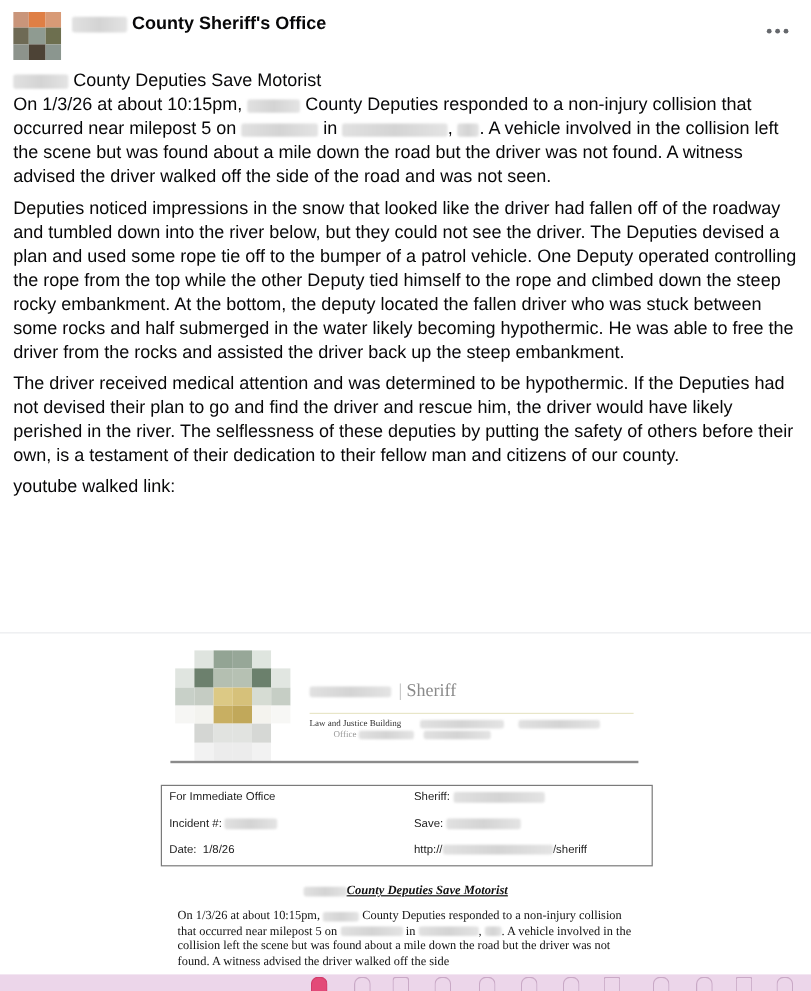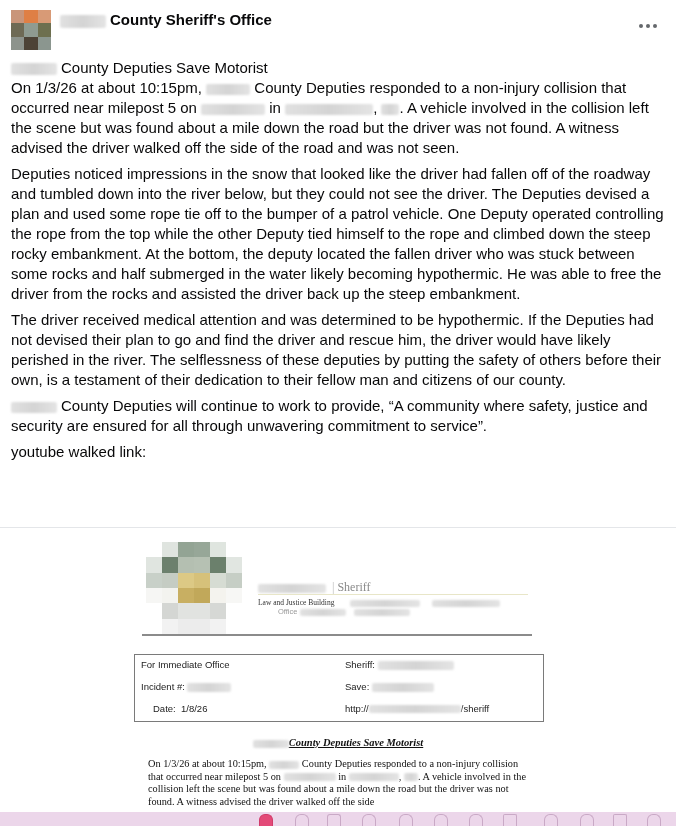--- a/index.html
+++ b/index.html
@@ -17,24 +17,24 @@
   .more span { width:4px; height:4px; border-radius:50%; background:#65686c; display:block; }
   .post { position:absolute; left:11px; top:58px; width:656px; font-size:15px; line-height:20px; color:#080809; }
   .post p { margin:0 0 6px 0; }
   .post .title-line { margin:0; }
   .link { color:#0a58ca; text-decoration:none; font-weight:bold; }
   .divider { position:absolute; left:0; top:527px; width:676px; height:1px; background:#e4e6e9; }
   .doc { position:absolute; left:0; top:528px; width:676px; height:298px; background:#ffffff; overflow:hidden; }
   .logo { position:absolute; left:146px; top:14px; width:96px; height:92px; display:grid; grid-template-columns:repeat(6,1fr); grid-template-rows:repeat(6,1fr); }
   .logo div { width:100%; height:100%; }
   .logo-rule { position:absolute; left:142px; top:106px; width:390px; height:2px; background:#8b8b8b; }
-  .lh-name { position:absolute; left:258px; top:52px; font-family:"Liberation Serif", serif; font-size:12px; color:#8a8a8a; white-space:nowrap; }
+  .lh-name { position:absolute; left:258px; top:40px; font-family:"Liberation Serif", serif; font-size:15px; color:#8a8a8a; white-space:nowrap; }
   .lh-rule { position:absolute; left:258px; top:66px; width:270px; height:1px; background:#e8e6c8; }
   .lh-addr { position:absolute; left:258px; top:70px; font-family:"Liberation Serif", serif; font-size:7.5px; color:#333; line-height:9px; white-space:nowrap; }
-  .lh-addr2 { position:absolute; left:258px; top:79px; font-family:Liberation Sans, sans-serif; font-size:7.5px; color:#999; line-height:9px; white-space:nowrap;padding-left:20px; }
+  .lh-addr2 { position:absolute; left:258px; top:79px; font-family:Liberation Serif, serif; font-size:7.5px; color:#999; line-height:9px; white-space:nowrap;padding-left:20px; }
   .info-box { position:absolute; left:134px; top:126px; width:408px; height:66px; border:1px solid #7a7a7a; font-size:9.5px; color:#222; }
   .info-cell { position:absolute; white-space:nowrap; }
   .doc-title { position:absolute; left:0; top:209px; width:676px; text-align:center; font-family:"Liberation Serif", serif; font-size:10.5px; font-style:italic; font-weight:bold; text-decoration:underline; color:#111; }
   .doc-body { position:absolute; left:148px; top:230px; width:385px; font-family:"Liberation Serif", serif; font-size:10.3px; line-height:12.6px; color:#111; }
   .dock { position:absolute; left:0; top:812px; width:676px; height:14px; background:#ecd6ea; display:flex; align-items:center; }
   .dock-icon { position:absolute; top:814px; width:14px; height:12px; border:1.5px solid #c9a9c6; border-bottom:none; border-radius:6px 6px 0 0; box-sizing:border-box; }
 </style>
 </head>
 <body>
 
@@ -58,21 +58,20 @@
       <span></span>
       <span></span>
   </div>
 </div>
 
 <div class="post">
   <p class="title-line"><span class="blur light" style="width:46px;height:12px;margin-right:4px;"></span><span>County Deputies Save Motorist</span></p>
   <p><span>On 1/3/26 at about 10:15pm,</span> <span class="blur light" style="width:44px;height:11px;"></span> <span>County Deputies responded to a non-injury collision that occurred near milepost 5 on</span> <span class="blur light" style="width:64px;height:11px;"></span> <span>in</span> <span class="blur light" style="width:88px;height:11px;"></span><span>,</span> <span class="blur light" style="width:18px;height:11px;"></span><span>. A vehicle involved in the collision left the scene but was found about a mile down the road but the driver was not found. A witness advised the driver walked off the side of the road and was not seen.</span></p>
   <p>Deputies noticed impressions in the snow that looked like the driver had fallen off of the roadway and tumbled down into the river below, but they could not see the driver. The Deputies devised a plan and used some rope tie off to the bumper of a patrol vehicle. One Deputy operated controlling the rope from the top while the other Deputy tied himself to the rope and climbed down the steep rocky embankment. At the bottom, the deputy located the fallen driver who was stuck between some rocks and half submerged in the water likely becoming hypothermic. He was able to free the driver from the rocks and assisted the driver back up the steep embankment.</p>
   <p>The driver received medical attention and was determined to be hypothermic. If the Deputies had not devised their plan to go and find the driver and rescue him, the driver would have likely perished in the river. The selflessness of these deputies by putting the safety of others before their own, is a testament of their dedication to their fellow man and citizens of our county.</p>
-  <p><span class="blur light" style="width:46px;height:11px;margin-right:4px;"></span><span>County Deputies will continue to work to provide, “A community where safety, justice and security are ensured for all through unwavering commitment to service”.</span></p>
   <p>youtube walked link:</p>
 </div>
 
 <div class="divider"></div>
 
 <div class="doc">
   <div class="logo">
     <div style="background:#fff"></div>
       <div style="background:#dfe4df"></div>
       <div style="background:#93a494"></div>
@@ -112,21 +111,21 @@
   </div>
   <div class="logo-rule"></div>
   <div class="lh-name"><span class="blur light" style="width:68px;height:9px;margin-right:6px;"></span><span style="color:#bbb">|</span> <span>Sheriff</span></div>
   <div class="lh-rule"></div>
   <div class="lh-addr"><span>Law and Justice Building</span> <span class="blur light" style="width:70px;height:7px;margin-left:14px;"></span> <span class="blur light" style="width:68px;height:7px;margin-left:10px;"></span></div>
   <div class="lh-addr2"><span>Office</span> <span class="blur light" style="width:46px;height:7px;"></span> <span class="blur light" style="width:56px;height:7px;margin-left:6px;"></span></div>
 
   <div class="info-box">
     <div class="info-cell" style="left:6px;top:4px;">For Immediate Office</div>
     <div class="info-cell" style="left:6px;top:26px;"><span>Incident #:</span> <span class="blur light" style="width:44px;height:9px;"></span></div>
-    <div class="info-cell" style="left:18px;top:48px;"><span>Date:</span>&nbsp; <span>1/8/26</span></div>
+    <div class="info-cell" style="left:6px;top:48px;"><span>Date:</span>&nbsp; <span>1/8/26</span></div>
     <div class="info-cell" style="left:210px;top:4px;"><span>Sheriff:</span> <span class="blur light" style="width:76px;height:9px;"></span></div>
     <div class="info-cell" style="left:210px;top:26px;"><span>Save:</span> <span class="blur light" style="width:62px;height:9px;"></span></div>
     <div class="info-cell" style="left:210px;top:48px;"><span>http://</span><span class="blur light" style="width:92px;height:8px;"></span><span>/sheriff</span></div>
   </div>
 
   <div class="doc-title"><span class="blur light" style="width:36px;height:8px;"></span><span>County Deputies Save Motorist</span></div>
 
   <div class="doc-body"><span>On 1/3/26 at about 10:15pm,</span> <span class="blur light" style="width:30px;height:8px;"></span> <span>County Deputies responded to a non-injury collision that occurred near milepost 5 on</span> <span class="blur light" style="width:52px;height:8px;"></span> <span>in</span> <span class="blur light" style="width:50px;height:8px;"></span><span>,</span> <span class="blur light" style="width:14px;height:8px;"></span><span>. A vehicle involved in the collision left the scene but was found about a mile down the road but the driver was not found.  A witness advised the driver walked off the side</span></div>
 </div>
 

